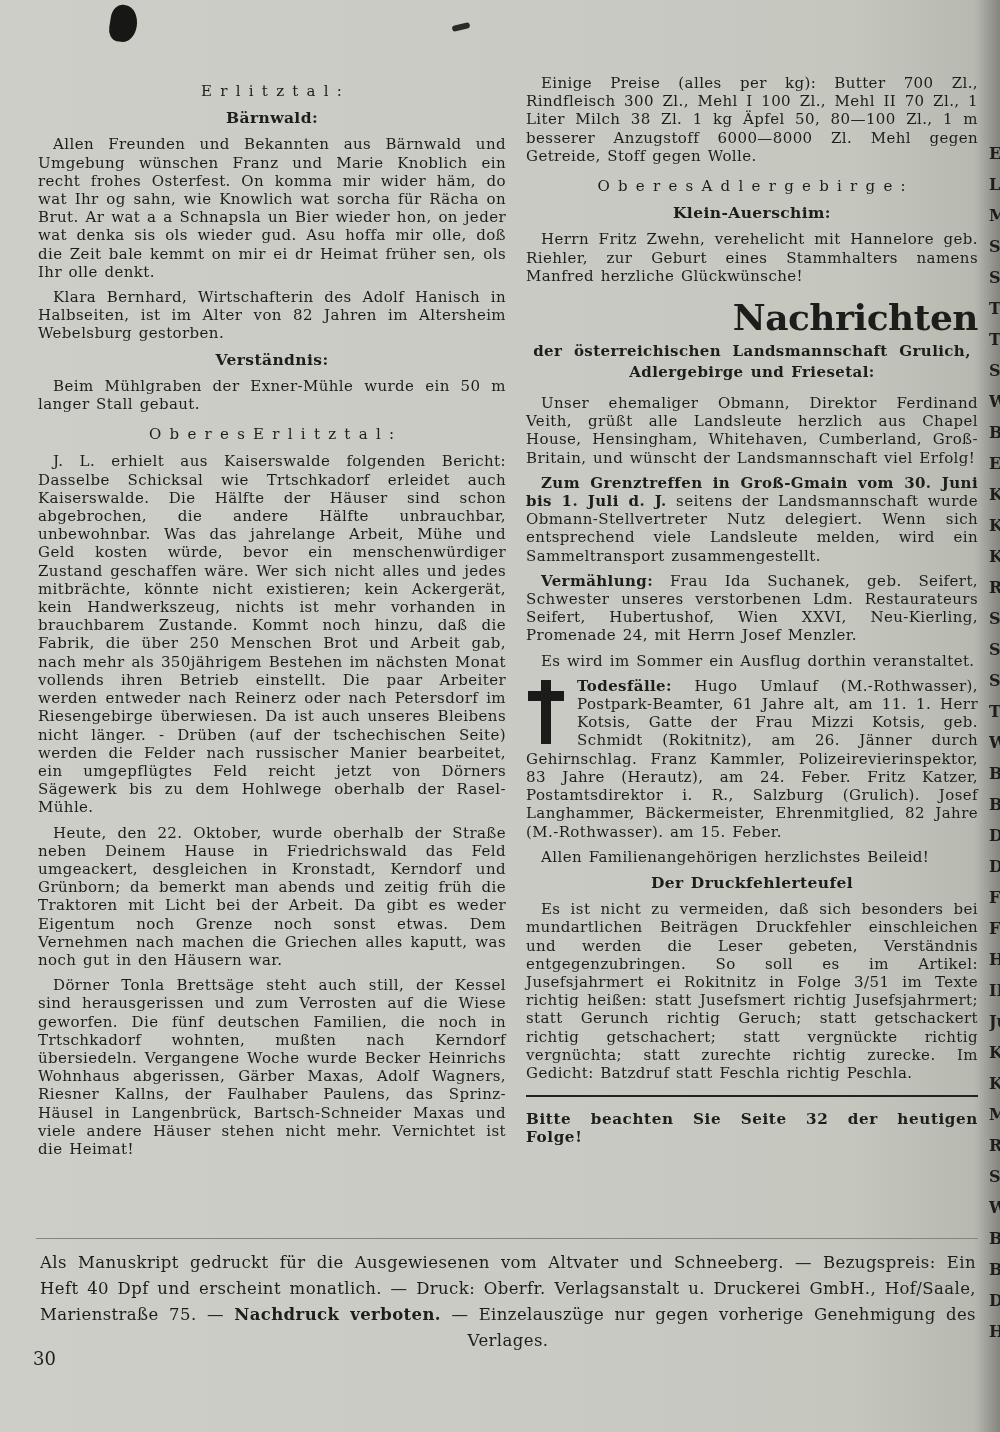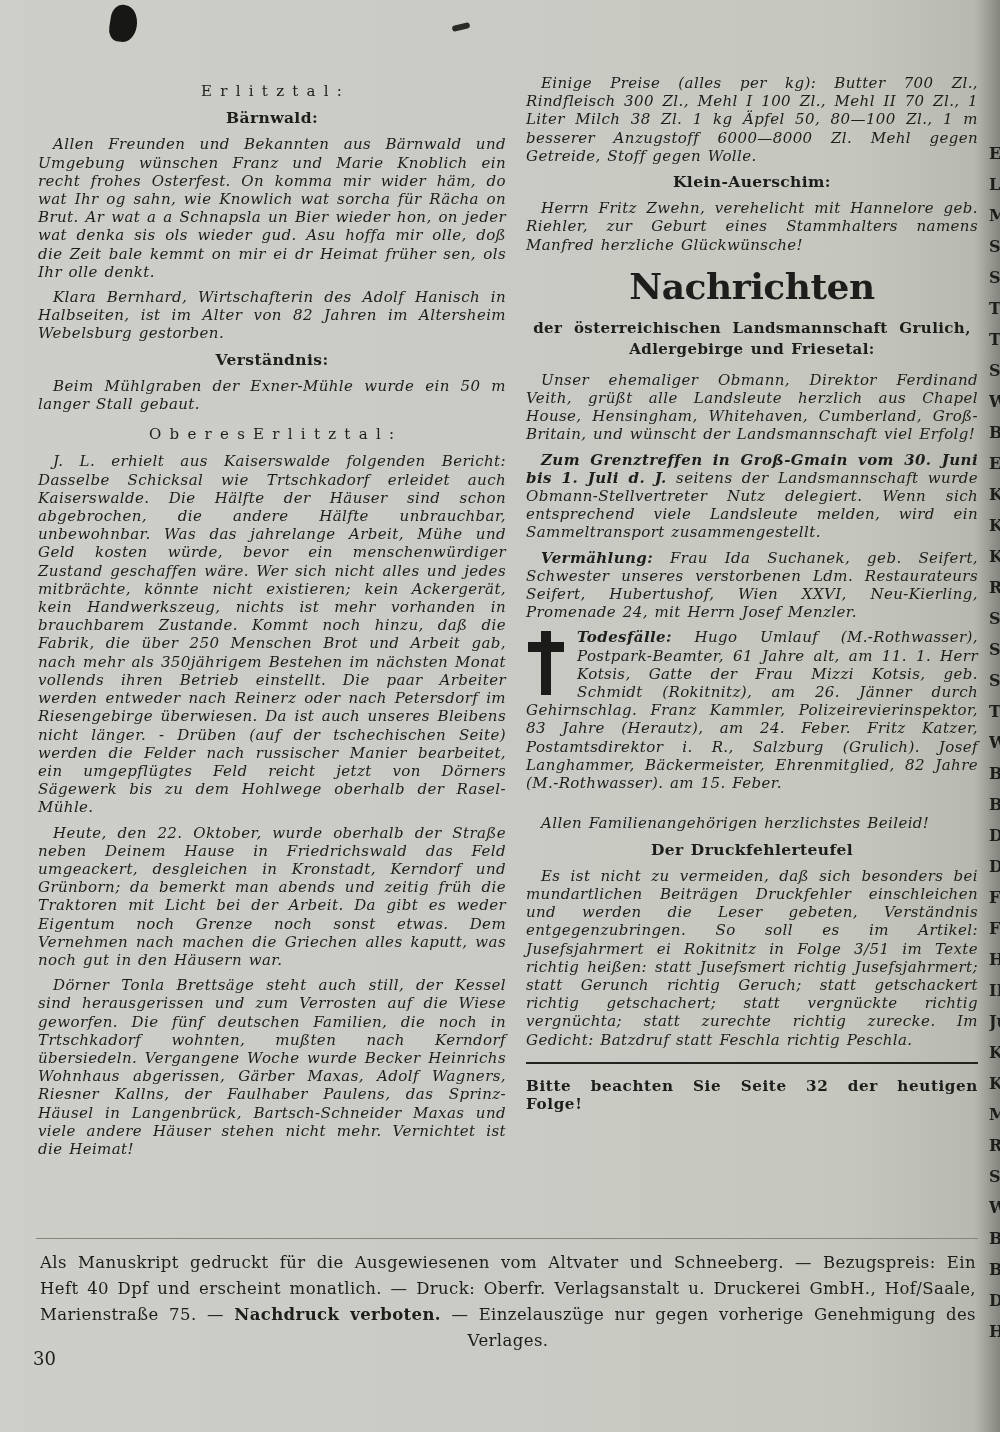--- a/index.html
+++ b/index.html
@@ -15,30 +15,30 @@
     font-weight:bold; font-size:16px; line-height:31px; white-space:pre-line; }
   .artifact-1 { position:absolute; left:110px; top:5px; width:27px; height:37px;
     background:#171815; border-radius:45% 60% 55% 40%; transform:rotate(9deg); }
   .artifact-2 { position:absolute; left:452px; top:24px; width:18px; height:6px;
     background:#2a2a26; border-radius:3px; transform:rotate(-14deg); }
 
   .col { position:absolute; font-size:15px; line-height:18.2px; letter-spacing:0.4px; word-spacing:1.5px; }
   .col-left  { left:38px;  top:70px; width:468px; }
   .col-right { left:526px; top:74px; width:452px; }
 
-  .body-para { text-align:justify; text-indent:15px; margin-bottom:7px;font-style:italic; }
+  .body-para { text-align:justify; text-indent:15px; margin-bottom:7px; }
   .no-indent { text-indent:0; }
   .heading-spaced { font-size:15px; font-weight:normal; text-align:center; margin:12px 0 9px; letter-spacing:1px; }
   .subheading { font-size:15.5px; font-weight:bold; text-align:center; margin:8px 0 8px; }
-  .big-headline { font-size:36px; font-weight:bold; text-align:center; margin:12px 0 12px; line-height:40px; letter-spacing:-0.5px; }
+  .big-headline { font-size:36px; font-weight:bold; text-align:right; margin:12px 0 4px; line-height:40px; letter-spacing:-0.5px; }
   .headline-sub { font-weight:bold; font-size:15px; text-align:center; line-height:21px; margin-bottom:11px; }
   .headline-sub .line1 { word-spacing:6px; }
   .bold { font-weight:bold; }
 
-  .tod-block { margin-bottom:22px; }
+  .tod-block { margin-bottom:7px; }
   .cross-float { float:left; width:36px; height:64px; position:relative; margin:3px 13px 2px 2px; }
   .cross-float .v { position:absolute; left:13px; top:0; width:10px; height:100%; background:#1b1c19; }
   .cross-float .h { position:absolute; left:0; top:11px; width:100%; height:10px; background:#1b1c19; }
 
   .rule { height:2px; background:#22231f; margin:13px 0 10px; }
   .notice-bold { font-weight:bold; font-size:15.2px; letter-spacing:0.6px; word-spacing:4px; text-align:justify;margin-top:13px; }
 
   .footer-rule { position:absolute; left:36px; top:1238px; width:942px; height:1px; background:#84857d; }
   .footer { position:absolute; left:40px; top:1250px; width:936px;
     font-size:16.5px; line-height:26px; letter-spacing:0.4px; word-spacing:2px;
@@ -101,35 +101,37 @@
     <h3 class="subheading">Verständnis:</h3>
     <p class="body-para">Beim Mühlgraben der Exner-Mühle wurde ein 50 m langer Stall gebaut.</p>
     <h2 class="heading-spaced">O b e r e s   E r l i t z t a l :</h2>
     <p class="body-para">J. L. erhielt aus Kaiserswalde folgenden Bericht: Dasselbe Schicksal wie Trtschkadorf erleidet auch Kaiserswalde. Die Hälfte der Häuser sind schon abgebrochen, die andere Hälfte unbrauchbar, unbewohnbar. Was das jahrelange Arbeit, Mühe und Geld kosten würde, bevor ein menschenwürdiger Zustand geschaffen wäre. Wer sich nicht alles und jedes mitbrächte, könnte nicht existieren; kein Ackergerät, kein Handwerkszeug, nichts ist mehr vorhanden in brauchbarem Zustande. Kommt noch hinzu, daß die Fabrik, die über 250 Menschen Brot und Arbeit gab, nach mehr als 350jährigem Bestehen im nächsten Monat vollends ihren Betrieb einstellt. Die paar Arbeiter werden entweder nach Reinerz oder nach Petersdorf im Riesengebirge überwiesen. Da ist auch unseres Bleibens nicht länger. - Drüben (auf der tschechischen Seite) werden die Felder nach russischer Manier bearbeitet, ein umgepflügtes Feld reicht jetzt von Dörners Sägewerk bis zu dem Hohlwege oberhalb der Rasel-Mühle.</p>
     <p class="body-para">Heute, den 22. Oktober, wurde oberhalb der Straße neben Deinem Hause in Friedrichswald das Feld umgeackert, desgleichen in Kronstadt, Kerndorf und Grünborn; da bemerkt man abends und zeitig früh die Traktoren mit Licht bei der Arbeit. Da gibt es weder Eigentum noch Grenze noch sonst etwas. Dem Vernehmen nach machen die Griechen alles kaputt, was noch gut in den Häusern war.</p>
     <p class="body-para">Dörner Tonla Brettsäge steht auch still, der Kessel sind herausgerissen und zum Verrosten auf die Wiese geworfen. Die fünf deutschen Familien, die noch in Trtschkadorf wohnten, mußten nach Kerndorf übersiedeln. Vergangene Woche wurde Becker Heinrichs Wohnhaus abgerissen, Gärber Maxas, Adolf Wagners, Riesner Kallns, der Faulhaber Paulens, das Sprinz-Häusel in Langenbrück, Bartsch-Schneider Maxas und viele andere Häuser stehen nicht mehr. Vernichtet ist die Heimat!</p>
   </div>
 
   <div class="col col-right">
     <p class="body-para">Einige Preise (alles per kg): Butter 700 Zl., Rindfleisch 300 Zl., Mehl I 100 Zl., Mehl II 70 Zl., 1 Liter Milch 38 Zl. 1 kg Äpfel 50, 80—100 Zl., 1 m besserer Anzugstoff 6000—8000 Zl. Mehl gegen Getreide, Stoff gegen Wolle.</p>
+    <h2 class="heading-spaced">O b e r e s   A d l e r g e b i r g e :</h2>
     <h3 class="subheading">Klein-Auerschim:</h3>
     <p class="body-para">Herrn Fritz Zwehn, verehelicht mit Hannelore geb. Riehler, zur Geburt eines Stammhalters namens Manfred herzliche Glückwünsche!</p>
 
     <h1 class="big-headline">Nachrichten</h1>
     <div class="headline-sub">
       <div class="line1">der österreichischen Landsmannschaft Grulich,</div>
       <div class="line2">Adlergebirge und Friesetal:</div>
     </div>
 
     <p class="body-para">Unser ehemaliger Obmann, Direktor Ferdinand Veith, grüßt alle Landsleute herzlich aus Chapel House, Hensingham, Whitehaven, Cumberland, Groß-Britain, und wünscht der Landsmannschaft viel Erfolg!</p>
 
     <p class="body-para"><b class="bold">Zum Grenztreffen in Groß-Gmain vom 30. Juni bis 1. Juli d. J.</b><span> seitens der Landsmannschaft wurde Obmann-Stellvertreter Nutz delegiert. Wenn sich entsprechend viele Landsleute melden, wird ein Sammeltransport zusammengestellt.</span></p>
 
     <p class="body-para"><b class="bold">Vermählung:</b><span> Frau Ida Suchanek, geb. Seifert, Schwester unseres verstorbenen Ldm. Restaurateurs Seifert, Hubertushof, Wien XXVI, Neu-Kierling, Promenade 24, mit Herrn Josef Menzler.</span></p>
 
+    <p class="body-para">Es wird im Sommer ein Ausflug dorthin veranstaltet.</p>
 
     <div class="tod-block">
       <div class="cross-float">
         <div class="v"></div>
         <div class="h"></div>
       </div>
       <p class="body-para no-indent"><b class="bold">Todesfälle:</b><span> Hugo Umlauf (M.-Rothwasser), Postpark-Beamter, 61 Jahre alt, am 11. 1. Herr Kotsis, Gatte der Frau Mizzi Kotsis, geb. Schmidt (Rokitnitz), am 26. Jänner durch Gehirnschlag. Franz Kammler, Polizeirevierinspektor, 83 Jahre (Herautz), am 24. Feber. Fritz Katzer, Postamtsdirektor i. R., Salzburg (Grulich). Josef Langhammer, Bäckermeister, Ehrenmitglied, 82 Jahre (M.-Rothwasser). am 15. Feber.</span></p>
     </div>
 
     <p class="body-para">Allen Familienangehörigen herzlichstes Beileid!</p>

